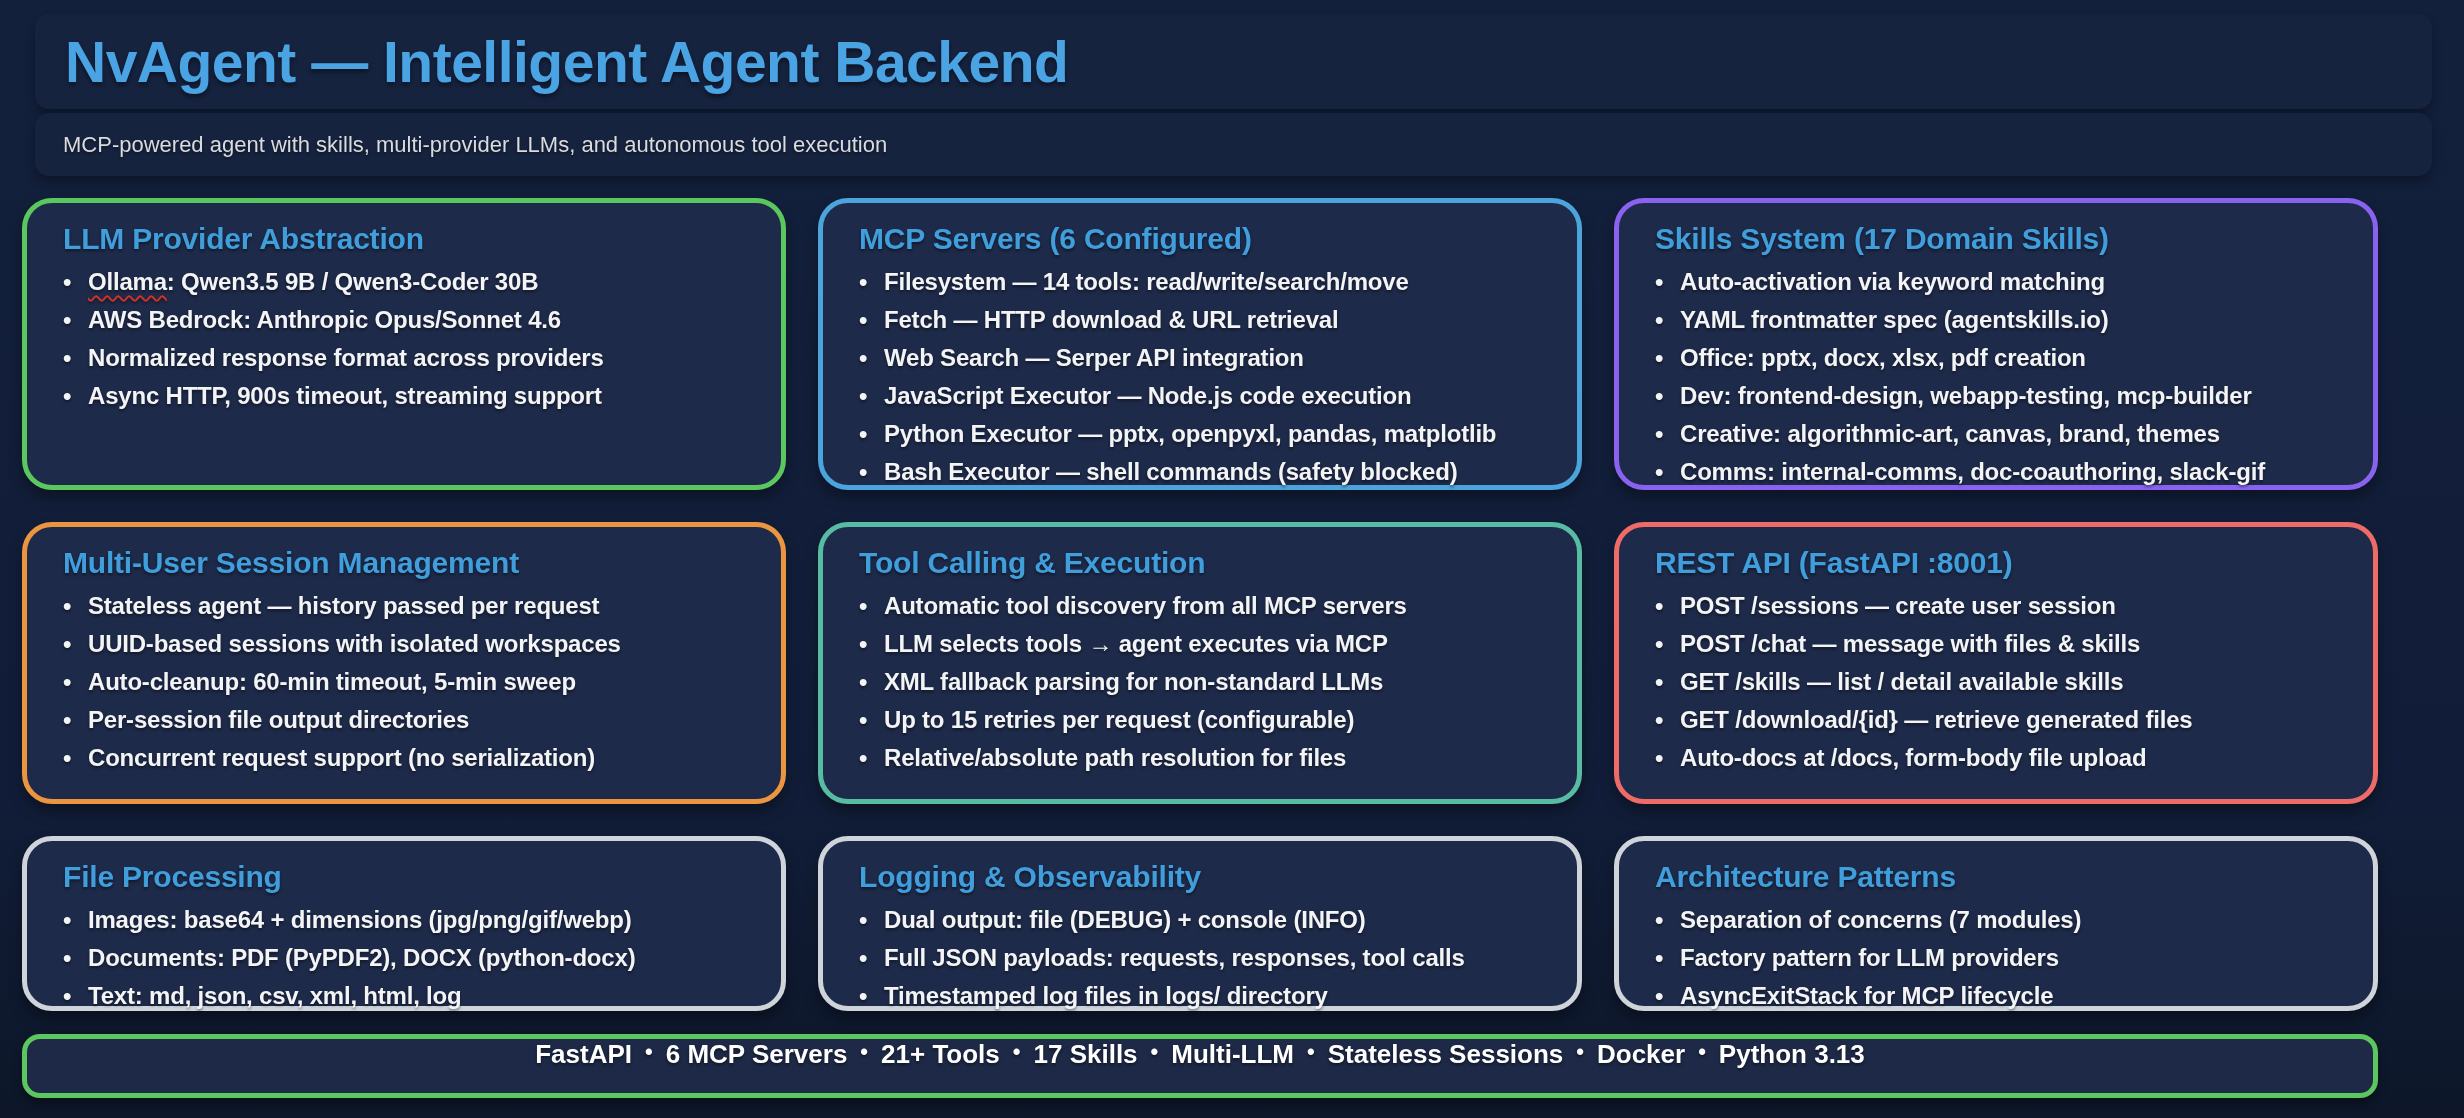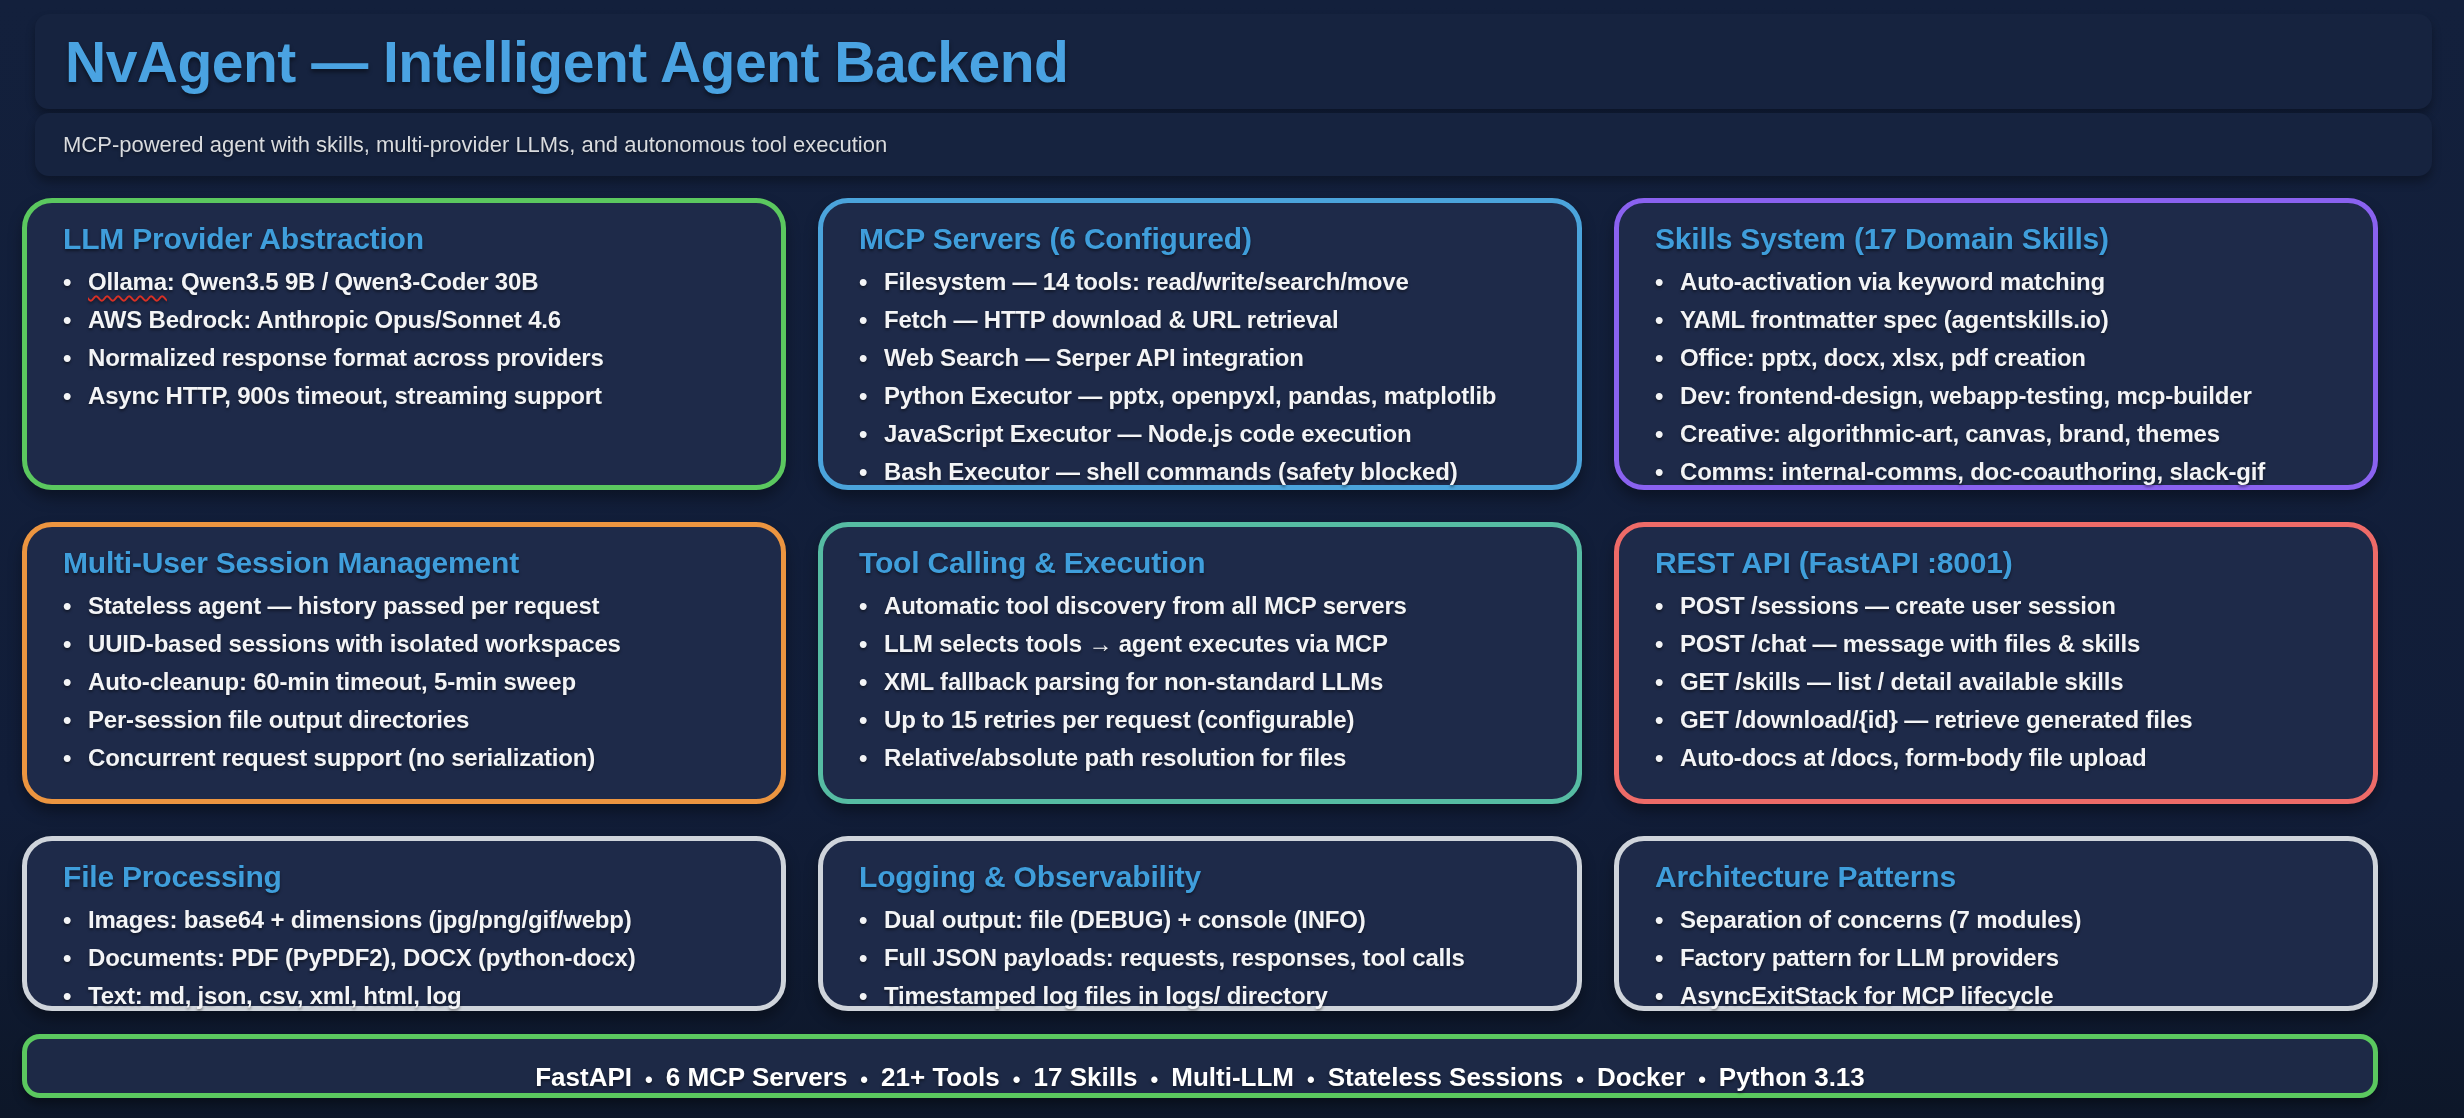--- a/index.html
+++ b/index.html
@@ -56,21 +56,21 @@
   .bl li::before { content:"•"; display:inline-block; width:25px; }
   .squiggle {
     text-decoration:underline; text-decoration-style:wavy;
     text-decoration-color:#d93025; text-decoration-thickness:2px; text-underline-offset:5px;margin-top:34px;
   }
 
   
   .footer {
     position:absolute; left:22px; top:1034px; width:2356px; height:64px;
     background:#1d2946; border:5px solid #5bc85f; border-radius:18px;
-    display:flex; align-items:flex-end; justify-content:center;
+    display:flex; align-items:flex-start; justify-content:center;
     box-shadow:0 6px 10px rgba(0,0,0,.35);
   }
   .footer span {
     font-size:26px; font-weight:700; color:#ffffff; margin:0 11px;
     text-shadow:0 2px 3px rgba(0,0,0,.45); white-space:nowrap;
   }
   .footer .sep { margin:0 2px; font-size:22px; }
 </style>
 </head>
 <body>
@@ -95,22 +95,22 @@
         <li>Async HTTP, 900s timeout, streaming support</li>
       </ul>
     </section>
 
     <section class="card c-blue">
       <h2 class="ct">MCP Servers (6 Configured)</h2>
       <ul class="bl">
         <li>Filesystem — 14 tools: read/write/search/move</li>
         <li>Fetch — HTTP download &amp; URL retrieval</li>
         <li>Web Search — Serper API integration</li>
+        <li>JavaScript Executor — Node.js code execution</li>
         <li>Python Executor — pptx, openpyxl, pandas, matplotlib</li>
-        <li>JavaScript Executor — Node.js code execution</li>
         <li>Bash Executor — shell commands (safety blocked)</li>
       </ul>
     </section>
 
     <section class="card c-purple">
       <h2 class="ct">Skills System (17 Domain Skills)</h2>
       <ul class="bl">
         <li>Auto-activation via keyword matching</li>
         <li>YAML frontmatter spec (agentskills.io)</li>
         <li>Office: pptx, docx, xlsx, pdf creation</li>

